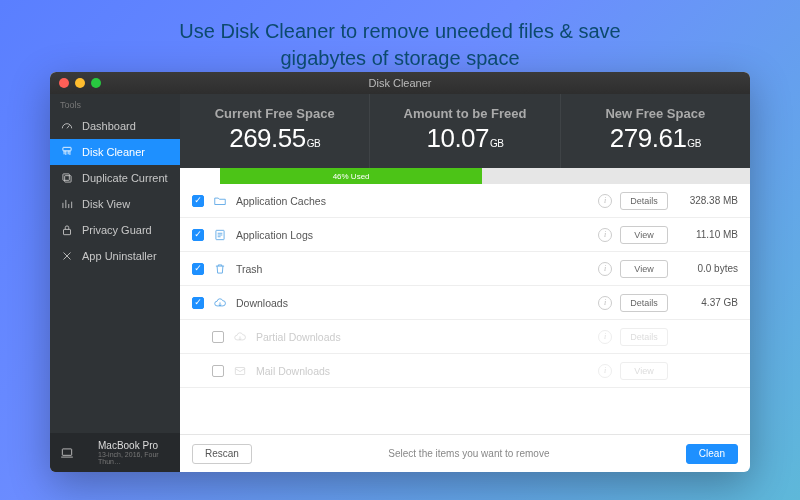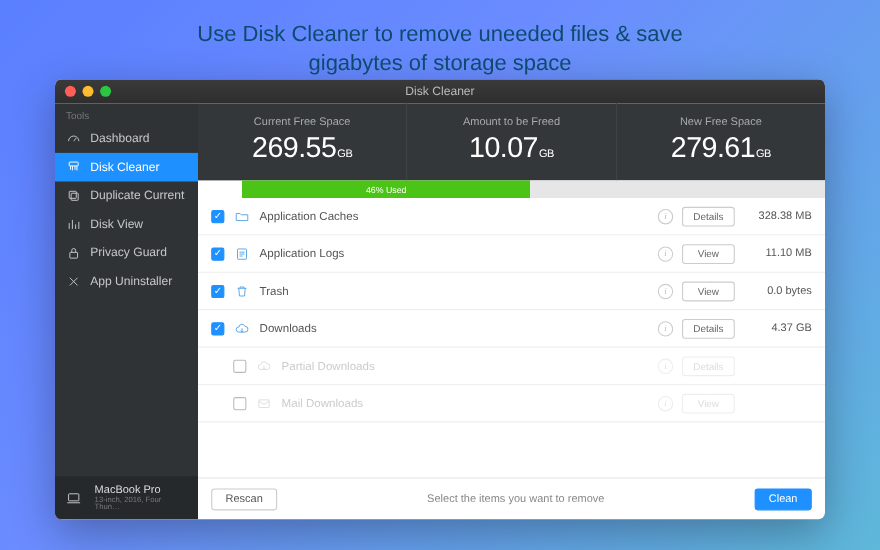--- a/index.html
+++ b/index.html
@@ -11,27 +11,27 @@
 .tl { width: 10px; height: 10px; border-radius: 50%; }
 .tl.r { background: #ff5f57; } .tl.y { background: #ffbd2e; } .tl.g { background: #28c940; }
 .wtitle { position: absolute; left: 0; right: 0; text-align: center; font-size: 11px; color: #bbb; }
 .body { flex: 1; display: flex; min-height: 0; }
 .sidebar { width: 130px; background: #2f3336; color: #c8c8c8; display: flex; flex-direction: column; font-size: 11px; }
 .sb-header { font-size: 9px; color: #777; padding: 6px 10px 3px; }
 .sb-item { display: flex; align-items: center; gap: 8px; padding: 6px 10px; cursor: pointer; }
 .sb-item.active { background: #1e90ff; color: #fff; }
 .sb-icon { width: 14px; height: 14px; display: inline-flex; align-items: center; justify-content: center; }
 .sb-icon svg { width: 14px; height: 14px; stroke: currentColor; fill: none; stroke-width: 1.5; }
-.sb-footer { margin-top: auto; background: #26292c; padding: 7px 10px; display: flex; gap: 12px; align-items: center; }
+.sb-footer { margin-top: auto; background: #26292c; padding: 7px 10px; display: flex; gap: 24px; align-items: center; }
 .sb-footer .mname { font-size: 10px; color: #ddd; } .sb-footer .msub { font-size: 7px; color: #777; }
 .main { flex: 1; display: flex; flex-direction: column; min-width: 0; }
 .stats { background: #33373a; color: #fff; display: flex; }
 .stat { flex: 1; text-align: center; padding: 12px 6px 14px; border-right: 1px solid #3f4346; }
 .stat:last-child { border-right: 0; }
-.stat-label { font-size: 10px; color: #aaa; font-weight: 400; }
+.stat-label { font-size: 13px; color: #aaa; font-weight: 700; }
 .stat-val { font-size: 26px; font-weight: 200; margin-top: 2px; letter-spacing: -0.5px; }
 .stat-unit { font-size: 10px; font-weight: 300; margin-left: 1px; }
 .usage { display: flex; height: 16px; font-size: 8px; color: #fff; }
 .usage-used { background: #4cc417; display: flex; align-items: center; justify-content: center; }
 .usage-free { background: #e6e6e6; flex: 1; }
 .list { flex: 1; overflow: auto; background: #fff; }
 .row { display: flex; align-items: center; height: 34px; padding: 0 12px; border-bottom: 1px solid #eee; font-size: 10.5px; color: #555; gap: 8px; }
 .row.disabled { color: #ccc; padding-left: 32px; }
 .chk { width: 12px; height: 12px; border: 1px solid #bbb; border-radius: 2px; display: inline-flex; align-items: center; justify-content: center; background: #fff; cursor: pointer; }
 .chk.on { background: #1e90ff; border-color: #1e90ff; color: #fff; }

